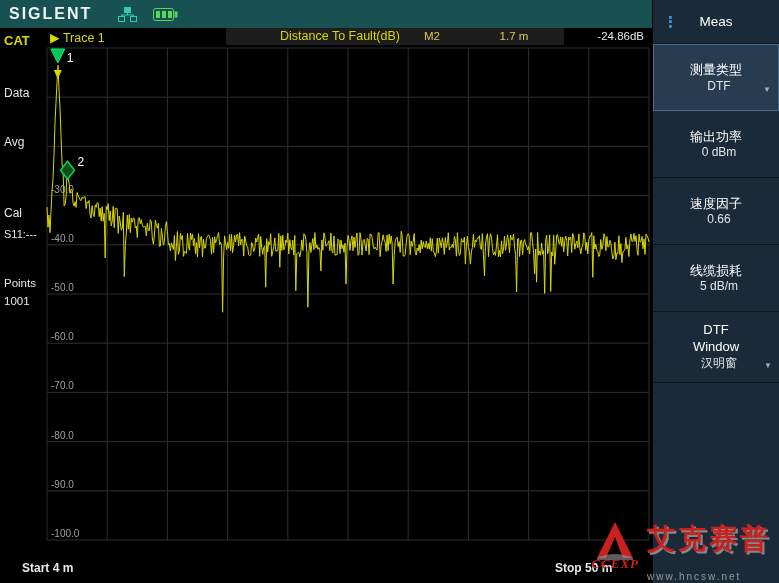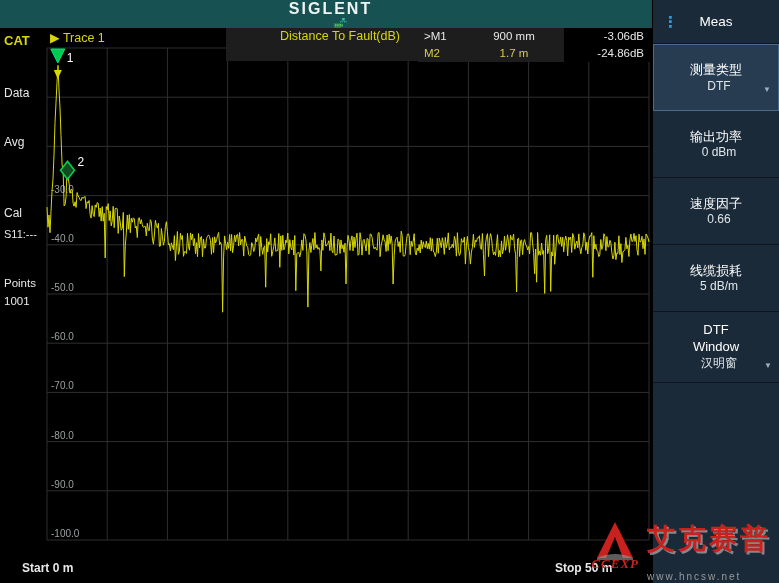--- a/index.html
+++ b/index.html
@@ -4,21 +4,21 @@
 <style>
   * { margin:0; padding:0; box-sizing:border-box; }
   html,body { background:#111; }
   .app {
     position:relative; width:779px; height:583px; background:#000;
     font-family:"Liberation Sans","DejaVu Sans",sans-serif; overflow:hidden;
   }
   
   .topbar {
     position:absolute; left:0; top:0; width:652px; height:28px;
-    background:#175152; display:flex; align-items:center; padding-left:9px;flex-direction:column;
+    background:#175152; display:flex; align-items:center; padding-left:9px;
   }
   .brand { color:#edf4f4; font-size:16px; font-weight:bold; letter-spacing:2px; }
   .topbar svg { display:block; }
   .lan { margin-left:26px; }
   .batt { margin-left:16px; }
   
   .sidebar {
     position:absolute; left:0; top:28px; width:46px; height:528px; background:#000;
   }
   .sb { position:absolute; left:4px; color:#e8e8e8; font-size:12px; white-space:nowrap; }
@@ -26,21 +26,21 @@
   .s-data { top:58px; } .s-avg { top:107px; } .s-cal { top:178px; }
   .s-s11 { top:200px; font-size:11px; } .s-points { top:249px; font-size:11.5px; }
   .s-pointsv { top:267px; font-size:11.5px; }
   
   .plot { position:absolute; left:46px; top:28px; width:606px; height:528px; background:#000; }
   #plot-svg { position:absolute; left:0; top:0; width:606px; height:528px; }
   .plot-header { position:absolute; top:0; left:0; right:0; z-index:5; }
   .row1 { position:relative; height:18px; }
   .trace-label { position:absolute; left:4px; top:2px; color:#d8d800; font-size:12.5px; }
   .plot-title {
-    position:absolute; left:180px; top:0; width:228px; height:33px; line-height:17px;
+    position:absolute; left:180px; top:0; width:228px; height:17px; line-height:17px;
     background:#1d1d1d; color:#d8d800; font-size:12.5px; text-align:center;
   }
   .markers { position:absolute; top:0; right:2px; width:232px; }
   .mrow { display:flex; height:17px; line-height:17px; font-size:11.5px; }
   .mname { width:46px; padding-left:6px; background:#1d1d1d; }
   .mpos  { width:100px; text-align:center; background:#1d1d1d; }
   .mval  { width:86px; text-align:right; padding-right:6px; background:#000; color:#e8e8e8; }
   .r1 .mname, .r1 .mpos { color:#e8e8e8; }
   .r2 .mname, .r2 .mpos { color:#d6cc4a; }
   
@@ -153,36 +153,31 @@
         <polygon points="7.8,42 15.8,42 11.8,51" fill="#d8d800"></polygon>
         <polygon points="21.5,133.3 28.5,142.3 21.5,151.3 14.5,142.3" fill="#134a1e" stroke="#00d455" stroke-width="1.5"></polygon>
         <text x="31.5" y="138.3" fill="#fff" font-size="12">2</text>
       </svg>
     <div class="plot-header">
       <div class="row1">
         <span class="trace-label"><span>▶</span> <span>Trace 1</span></span>
         <span class="plot-title">Distance To Fault(dB)</span>
       </div>
       <div class="markers">
-        <div class="mrow r1">
-          <span class="mname">&gt;M1</span>
-          <span class="mpos">900 mm</span>
-          <span class="mval">-3.06dB</span>
-        </div>
         <div class="mrow r2">
           <span class="mname">M2</span>
           <span class="mpos">1.7 m</span>
           <span class="mval">-24.86dB</span>
         </div>
       </div>
     </div>
   </div>
 
   <div class="footer">
-    <span class="start">Start 0 m</span>
+    <span class="start">Start 4 m</span>
     <span class="stop">Stop 50 m</span>
   </div>
 
   <div class="rpanel">
     <div class="rheader">
       <span class="dots">⋮</span>
       <span class="rtitle">Meas</span>
     </div>
     <div class="menu-btn selected">
       <span class="lbl">测量类型</span>

